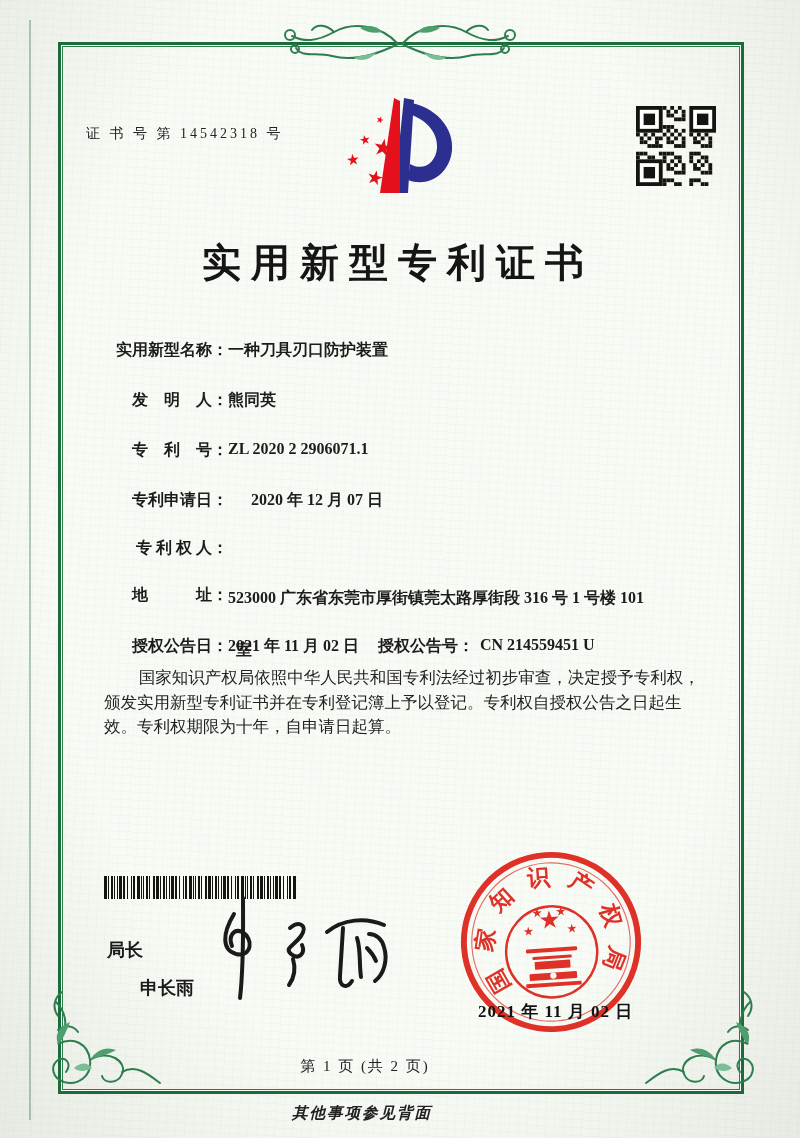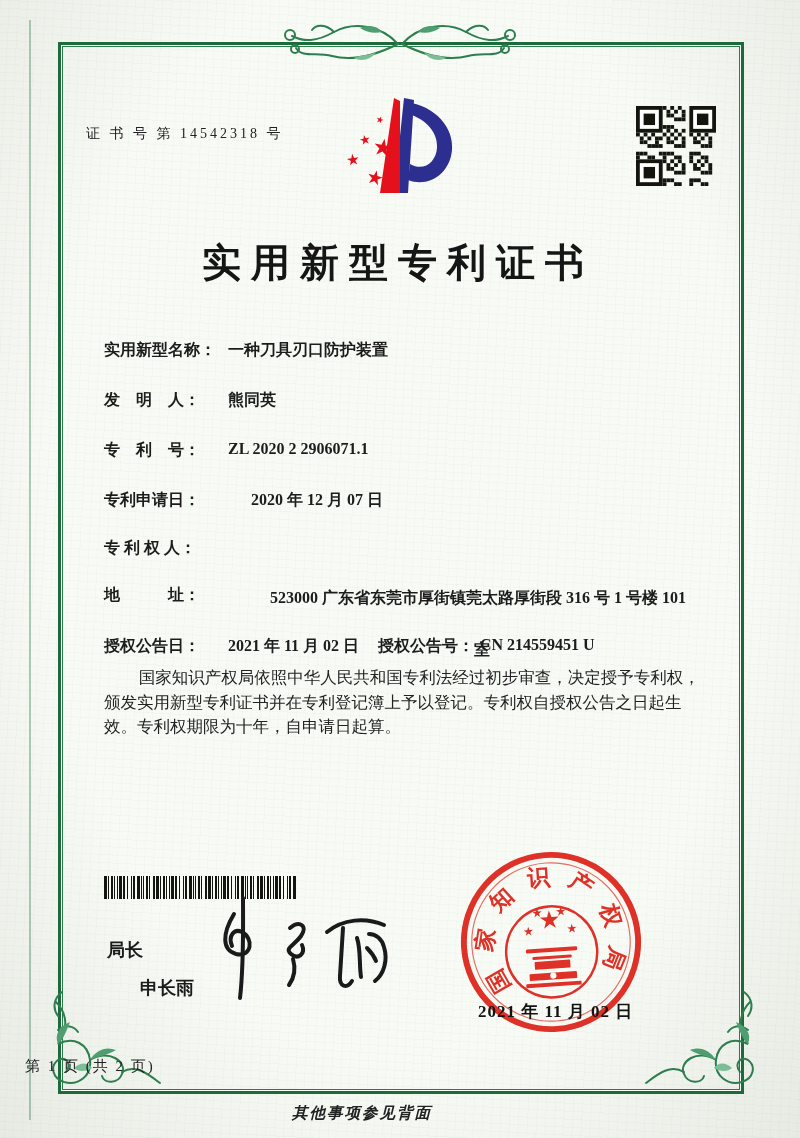--- a/index.html
+++ b/index.html
@@ -24,41 +24,41 @@
     left:58px;top:42px;width:680px;height:1046px;
     border:3px solid #1d6b3a;
     box-shadow:inset 0 0 0 1px #f8fbf5, inset 0 0 0 2px #2a7d4a;
   }
   .cert-no{left:86px;top:125px;font-size:14px;font-weight:400;letter-spacing:3px;color:#222;}
   .title{
     left:58px;top:236px;width:680px;text-align:center;
     font-size:39px;font-weight:700;color:#151515;letter-spacing:10px;
   }
   .field-row{left:104px;font-size:16px;color:#1c1c1c;white-space:pre;display:flex;}
-  .flabel{font-weight:700;white-space:pre;flex:0 0 auto;width:124px;}
+  .flabel{font-weight:700;white-space:pre;flex:0 0 auto;width:124px;text-align:right;}
   .fvalue{font-weight:600;white-space:pre-wrap;}
   .row-name{top:340px;}
   .row-inventor{top:390px;}
   .row-patentno{top:440px;}
   .row-filing{top:490px;gap:23px;}
   .row-patentee{top:538px;gap:12px;}
   .row-address{top:585px;}
-  .row-address .fvalue{width:500px;line-height:26px;text-align:center;}
+  .row-address .fvalue{width:500px;line-height:26px;}
   .row-grant{top:636px;}
   .row-grantno{left:378px;top:636px;}
   .paras{left:104px;top:666px;width:606px;font-size:16.5px;line-height:24.5px;
     color:#222;}
   .paras p{margin:0;text-indent:2.1em;}
   .bar-wrap{left:104px;top:876px;}
   .sig-title{left:107px;top:938px;font-size:18px;font-weight:700;font-style:normal;color:#1b1b1b;font-family:"Liberation Sans",sans-serif;}
   .sig-name{left:107px;top:976px;font-size:18px;font-weight:700;color:#1b1b1b;font-family:"Liberation Sans",sans-serif;padding-left:33px;}
   .signature{left:196px;top:892px;}
   .seal{left:452px;top:843px;transform:rotate(-4deg);opacity:.93;}
   .seal-date{left:478px;top:1000px;font-size:17px;font-weight:700;color:#131313;letter-spacing:1px;}
-  .page-info{left:58px;top:1057px;width:680px;transform:translateX(-33px);
+  .page-info{left:58px;top:1057px;width:680px;text-align:center;transform:translateX(-33px);
     font-size:15px;color:#222;letter-spacing:2px;}
   .back-note{left:0;top:1103px;width:800px;text-align:center;transform:translateX(-38px);
     font-size:15.5px;font-weight:700;font-style:italic;color:#222;letter-spacing:2px;}
   .orn{stroke:#2e7d4f;fill:none;stroke-width:2;stroke-linecap:round;}
   .orn-fill{fill:#4f9e6f;stroke:none;}
   .orn-fill2{fill:#7cbd97;stroke:none;}
   .top-orn{left:268px;top:18px;}
   .corner-l{left:44px;top:972px;}
   .corner-r{left:642px;top:972px;transform:scaleX(-1);}
 </style>

